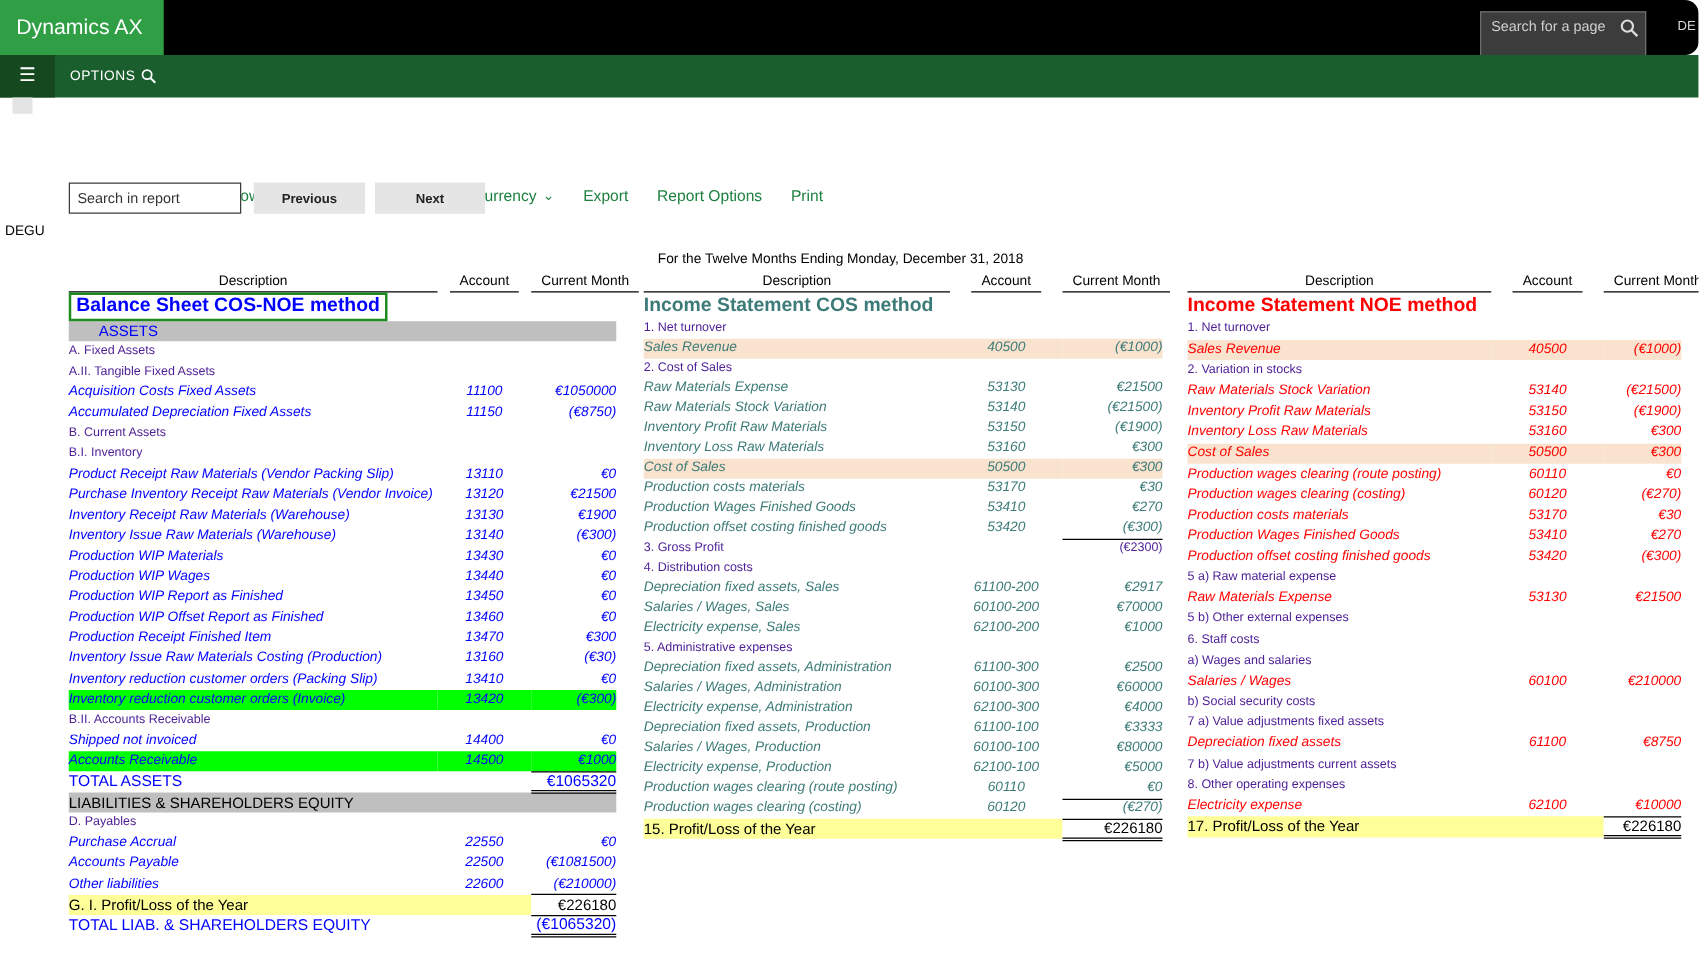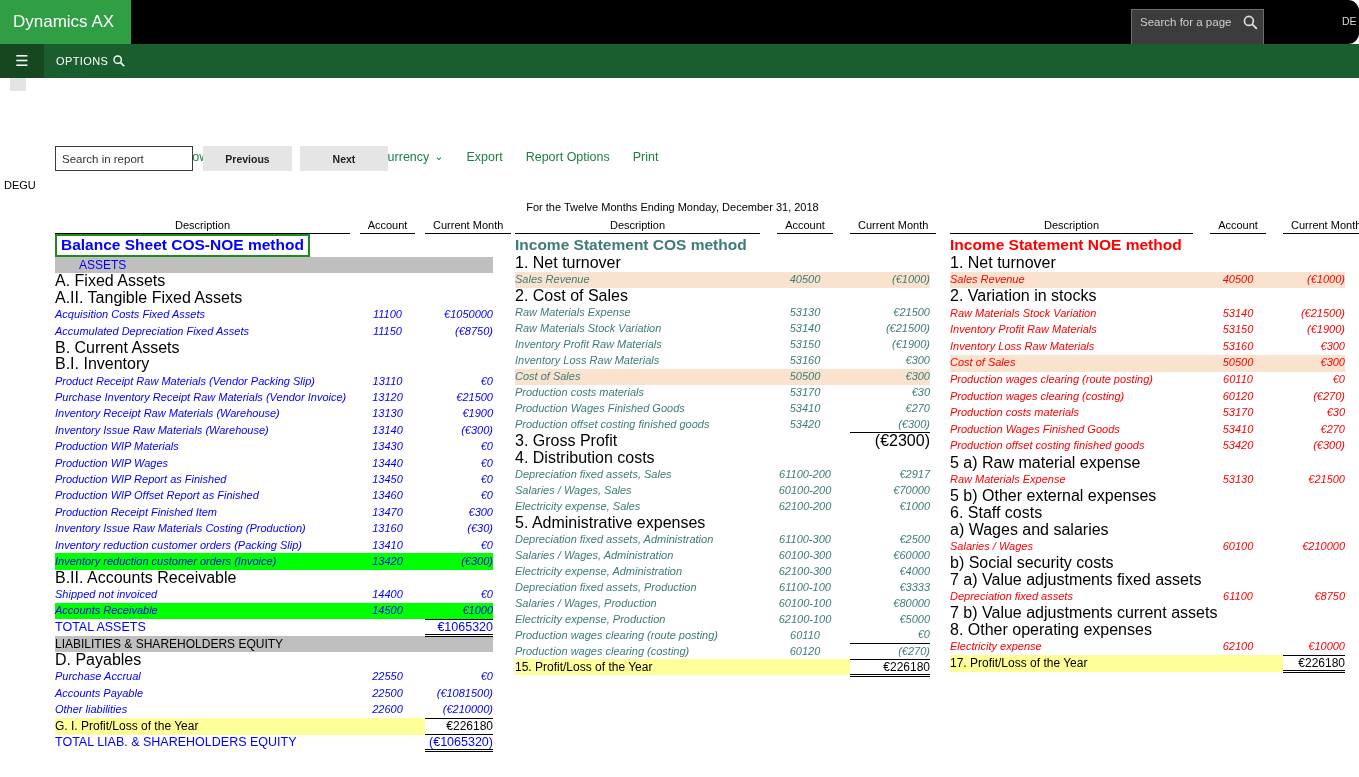--- a/index.html
+++ b/index.html
@@ -3,21 +3,21 @@
 <meta charset="utf-8">
 <style>
   html,body{margin:0;padding:0;background:#fff;}
   .screen{position:relative;width:1359px;height:777px;background:#fff;overflow:hidden;
           font-family:"Liberation Sans","DejaVu Sans",sans-serif;color:#000;}
 
   
   .topbar{position:absolute;left:0;top:0;width:1359px;height:44px;background:#000;border-radius:11px;}
   .logo{position:absolute;left:0;top:0;width:131px;height:44px;background:#2F9E44;
         color:#fff;font-size:17px;line-height:44px;padding-left:13px;box-sizing:border-box;}
-  .page-search{position:absolute;left:1131px;top:9px;width:133px;height:42px;background:#3C3C3C;
+  .page-search{position:absolute;left:1184px;top:9px;width:133px;height:42px;background:#3C3C3C;
         border:1px solid #6e6e6e;box-sizing:border-box;}
   .page-search input{position:absolute;left:0;top:0;width:104px;height:24px;background:transparent;border:none;
         color:#cfcfcf;font-size:11.5px;padding:0 0 0 8px;font-family:inherit;outline:none;}
   .page-search input::placeholder{color:#cfcfcf;}
   .page-search .mag{position:absolute;right:4px;top:4px;width:17px;height:17px;}
   .user-initials{position:absolute;left:1342px;top:15px;color:#d8d8d8;font-size:10.5px;}
 
   
   .navbar{position:absolute;left:0;top:44px;width:1359px;height:34px;background:#1B5E2D;}
   .hamburger{position:absolute;left:0;top:0;width:44px;height:34px;background:#15481F;color:#fff;
@@ -60,21 +60,21 @@
   th.desc-h .hdr{width:100%;box-sizing:border-box;padding:0 0 2px;}
 
   table.report td{padding:0;white-space:nowrap;line-height:1.05;vertical-align:middle;}
   #rep0 tbody tr{height:16.4px;} #rep1 tbody tr{height:16px;} #rep2 tbody tr{height:16.6px;}
   tr.title{height:21px !important;}
   .title-text{font-weight:bold;font-size:15.5px;color:var(--accent);line-height:1.15;}
   .title-text.boxed{border:2px solid #1F8A1F;display:inline-block;padding:0 4px 1px;}
   .desc{text-align:left;}
   .acct{text-align:center;}
   .val{text-align:right;}
-  tr.sec td{font-size:16px;color:#000000;}
+  tr.sec td{font-size:10px;color:#4c1d95;}
   tr.det td{font-style:italic;color:var(--accent);}
   tr.tot td{color:var(--accent);font-size:12.5px;}
   .barcell{background:#BFBFBF;font-size:12px;padding-left:2px;}
   tr.barblue .barcell{color:#0000FF;padding-left:24px;}
   tr.hl-green{background:#00FF00;}
   tr.hl-peach{background:#FAE3CE;}
   tr.yellow td{background:#FFFF99;font-size:12px;color:#000;}
   tr.yellow td.val{background:#fff;}
   td.bt{border-top:1px solid #000;}
   td.bu{border-bottom:1px solid #000;}

